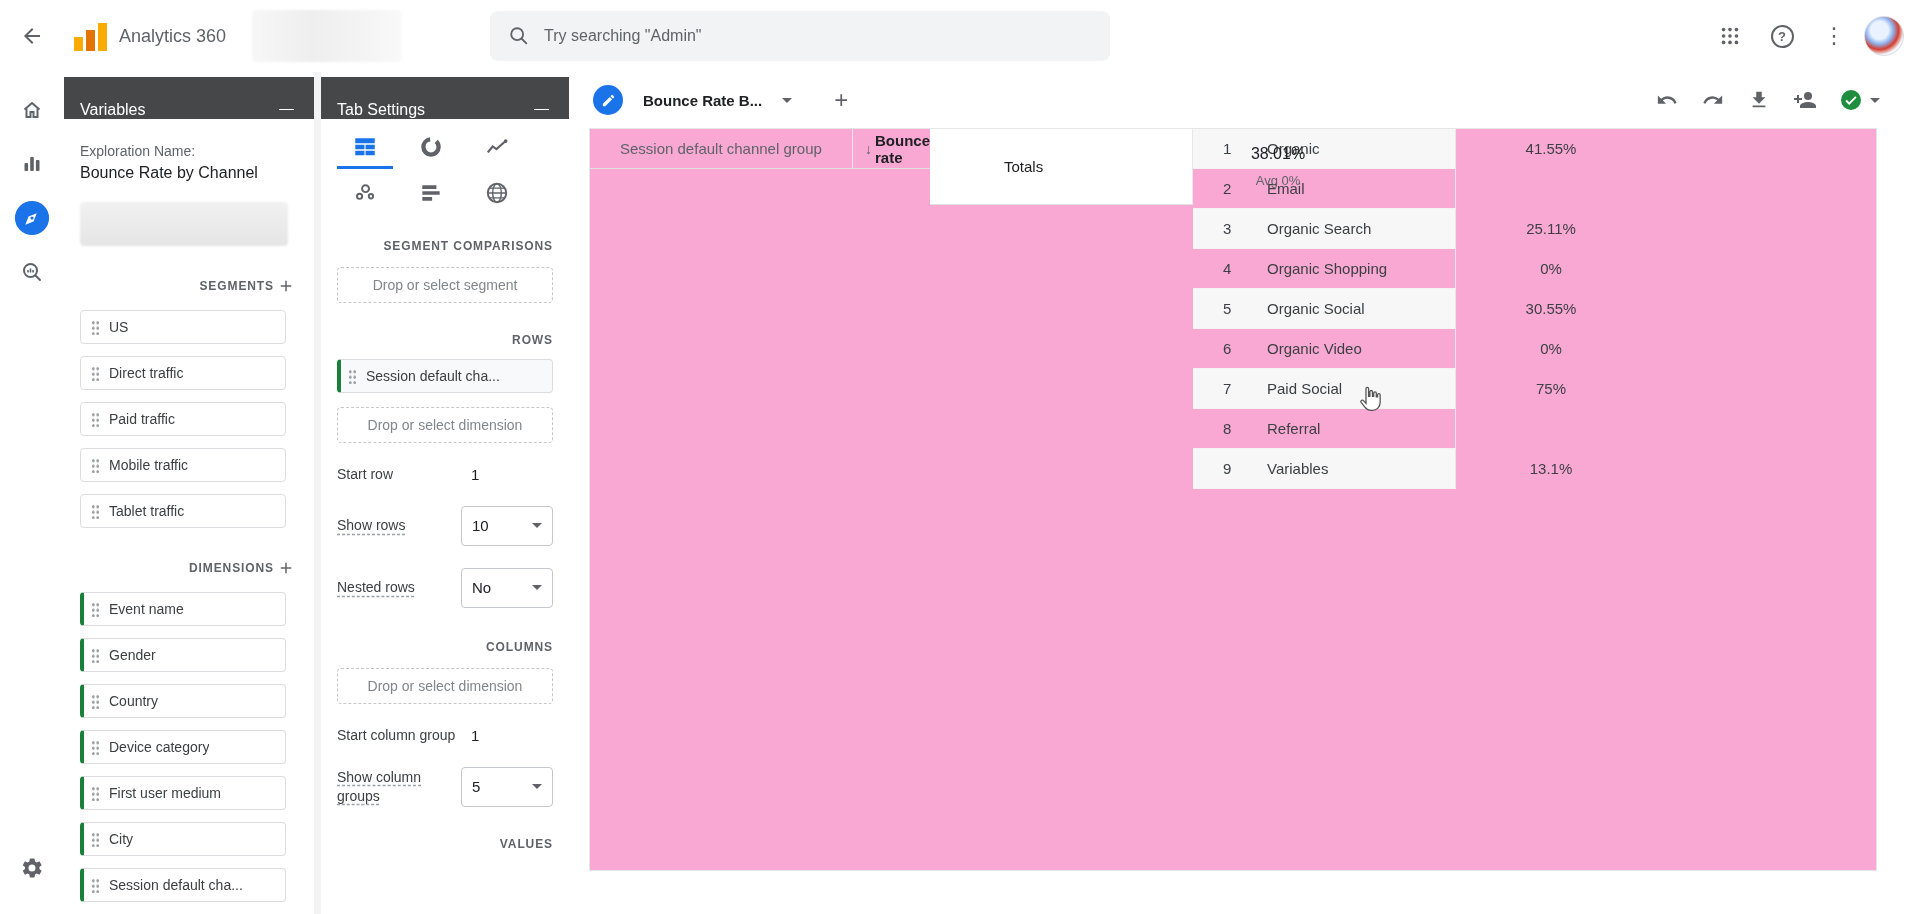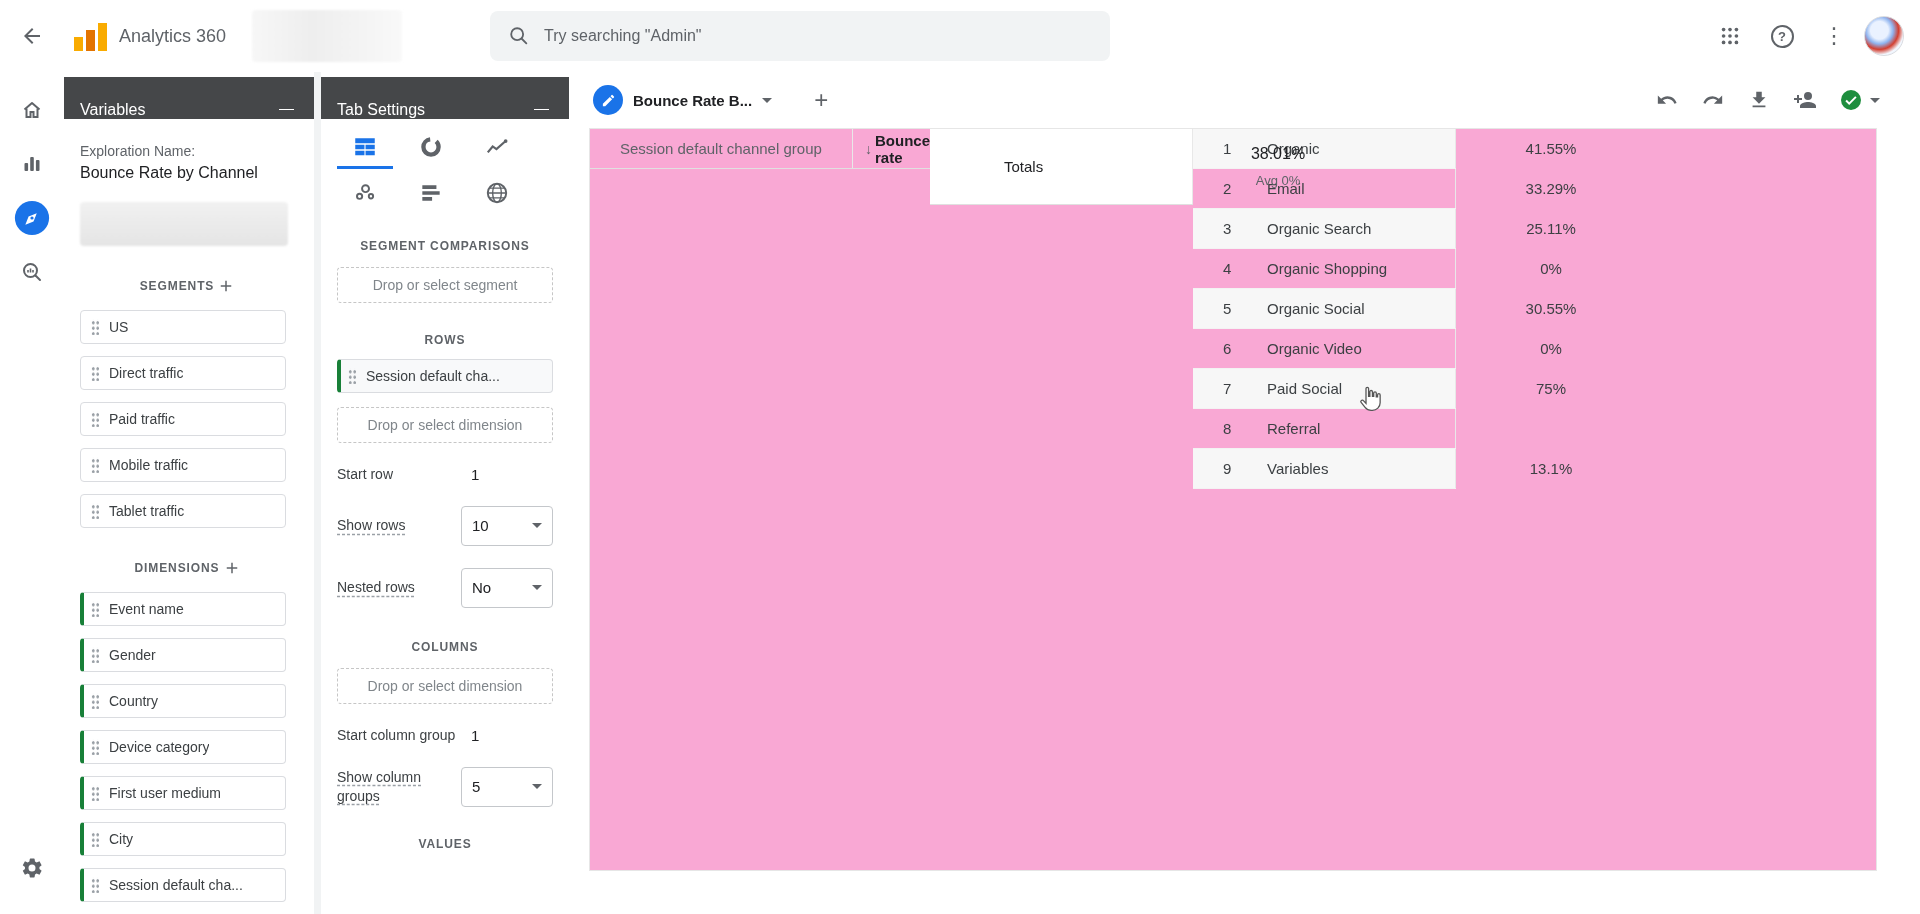--- a/index.html
+++ b/index.html
@@ -35,21 +35,21 @@
   .variables{width:250px;flex:0 0 250px}
   .tabsettings{width:248px;flex:0 0 248px}
   .vdivider{width:7px;flex:0 0 7px;background:#f1f3f4}
   .panel-hd{height:42px;flex:0 0 42px;background:#454749;color:#fff;display:flex;align-items:flex-end;justify-content:space-between;padding:0 16px;font-size:16px}
   .minimize{cursor:pointer;font-size:15px;line-height:1;padding:4px}
   .panel-body{flex:1;overflow:hidden;padding:0 16px}
 
   .expl-label{margin-top:24px;font-size:14px;color:#5f6368}
   .expl-name{margin-top:5px;font-size:16px;color:#202124}
   .redacted-block{margin-top:20px;width:208px;height:44px;border-radius:4px;background:linear-gradient(180deg,#f1f1f1,#e5e5e5);filter:blur(1px)}
-  .sec-row{margin-top:28px;display:flex;align-items:center;justify-content:center}
+  .sec-row{margin-top:28px;display:flex;align-items:center;justify-content:flex-end}
   .sec-label{font-size:12px;letter-spacing:.9px;color:#5f6368;font-weight:bold}
   .plus-btn{width:24px;height:24px;display:flex;align-items:center;justify-content:center;cursor:pointer}
   .chip{margin-top:12px;width:206px;height:34px;border:1px solid #dadce0;border-radius:4px;display:flex;align-items:center;padding:0 10px;gap:10px;background:#fff;cursor:grab}
   .chip.dim{border-left:4px solid #188038;padding-left:7px}
   .dots{width:8px;height:16px;flex:0 0 8px;background-image:radial-gradient(circle,#9aa0a6 1.4px,transparent 1.7px);background-size:4.5px 5.5px;background-position:0 1px}
   .chip-label{font-size:14px;color:#3c4043;white-space:nowrap;overflow:hidden;text-overflow:ellipsis}
 
   .viz-grid{margin-top:8px;display:flex;flex-wrap:wrap;gap:4px 10px;width:200px}
   .vizbtn{width:56px;height:42px;display:flex;align-items:center;justify-content:center;cursor:pointer;border-bottom:3px solid transparent}
   .vizbtn.sel{border-bottom-color:#1a73e8}
@@ -59,21 +59,21 @@
   .ctl-label.wide{max-width:132px}
   .dotted{text-decoration:underline;text-decoration-style:dashed;text-underline-offset:3px;text-decoration-color:#9aa0a6}
   .ctl-value{width:92px;font-size:15px;color:#202124;padding-left:10px;cursor:text}
   .select{width:92px;height:40px;border:1px solid #c4c7cb;border-radius:4px;display:flex;align-items:center;justify-content:space-between;padding:0 10px;font-size:15px;color:#202124;cursor:pointer;background:#fff}
   .caret-down{width:0;height:0;border-left:5px solid transparent;border-right:5px solid transparent;border-top:5px solid #5f6368}
   .rows-chip{background:#f8f9fa}
 
   
   .main{flex:1;background:#fff;padding-left:20px;display:flex;flex-direction:column;min-width:0}
   .canvas-toolbar{height:56px;flex:0 0 56px;display:flex;align-items:center}
-  .tab-chip{display:flex;align-items:center;gap:10px;cursor:pointer;margin-left:4px}
+  .tab-chip{display:flex;align-items:center;gap:20px;cursor:pointer;margin-left:4px}
   .pencil-circle{width:30px;height:30px;border-radius:50%;background:#1a73e8;display:flex;align-items:center;justify-content:center;flex:0 0 30px}
   .tab-label{font-size:15px;color:#202124;font-weight:bold}
   .add-tab{margin-left:34px;font-size:24px;color:#5f6368;cursor:pointer;width:30px;text-align:center}
   .toolbar-right{margin-left:auto;display:flex;align-items:center;gap:6px;padding-right:40px}
   .tbicon{width:40px;height:40px;display:flex;align-items:center;justify-content:center;cursor:pointer}
   .save-group{display:flex;align-items:center;gap:7px;margin-left:8px;cursor:pointer}
 
   .table-card{width:1288px;height:743px;border:1px solid #e6e6e6;background:#f9a8d4;display:flex;flex-direction:row}
   .thead{height:40px;flex:0 0 40px;display:flex;border-bottom:1px solid #e0e0e0}
   .th1{width:263px;flex:0 0 263px;border-right:1px solid #e8e8e8;display:flex;align-items:center;padding-left:30px;font-size:15px;color:#5f6368;cursor:pointer}
@@ -439,21 +439,20 @@
                 <span class="rval">41.55%</span>
               </div>
           </div>
           <div class="trow">
             <div class="tc1">
                 <span class="rnum">2</span>
                 <span class="rname">Email</span>
               </div>
             <div class="tc2">
                 <div class="bar" style="width: 33.3233%;"></div>
-                <span class="rval">33.29%</span>
               </div>
           </div>
           <div class="trow">
             <div class="tc1">
                 <span class="rnum">3</span>
                 <span class="rname">Organic Search</span>
               </div>
             <div class="tc2">
                 <div class="bar" style="width: 25.1351%;"></div>
                 <span class="rval">25.11%</span>

